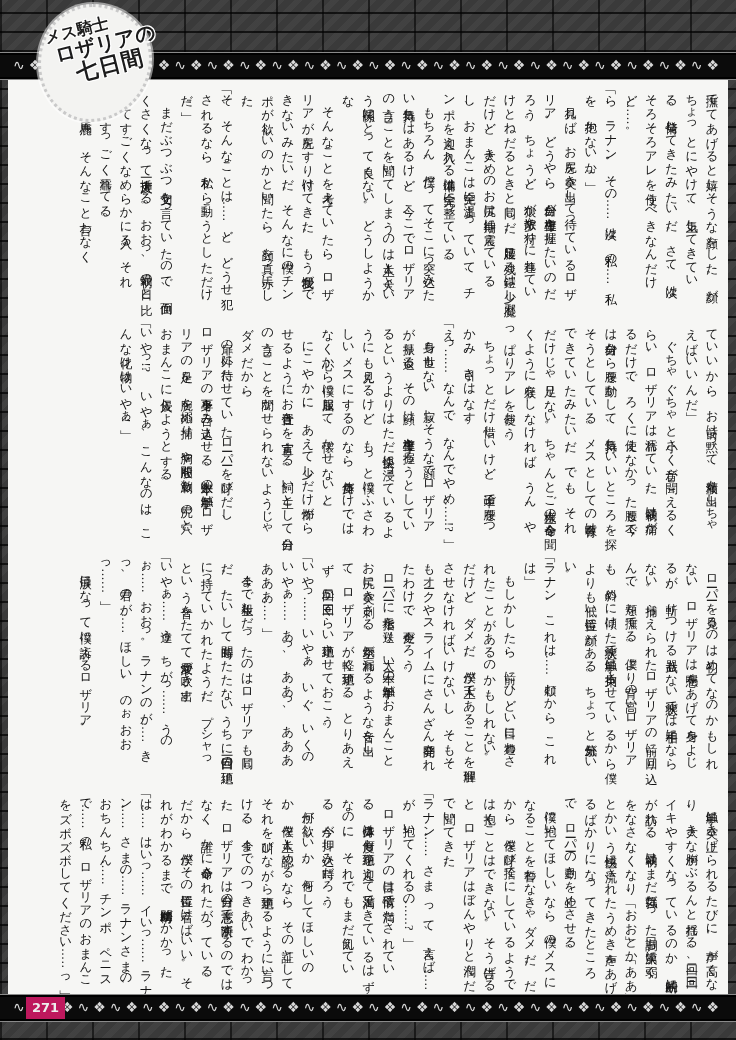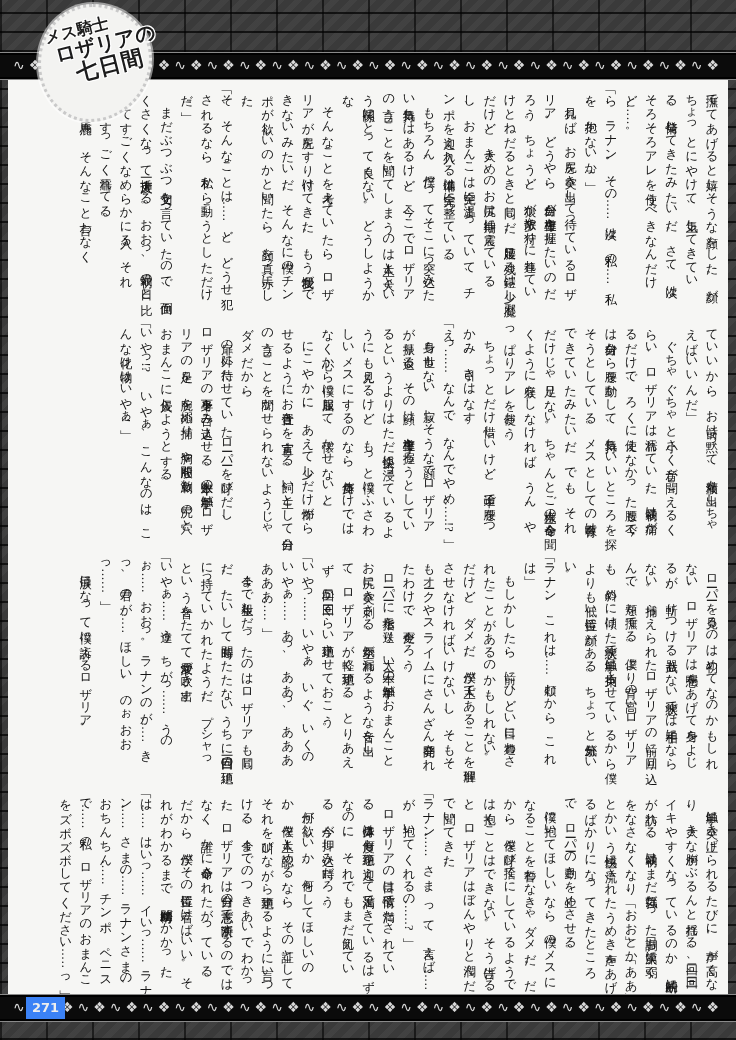--- a/index.html
+++ b/index.html
@@ -28,21 +28,21 @@
     font-family:"DejaVu Sans",sans-serif;font-size:14px;line-height:25px;
     letter-spacing:4px;text-align:center;z-index:3;
   }
   .orn::before{
     content:"∿❖∿❖∿❖∿❖∿❖∿❖∿❖∿❖∿❖∿❖∿❖∿❖∿❖∿❖∿❖∿❖∿❖∿❖∿❖∿❖∿❖∿❖";
   }
   .orn-top{top:52px;}
   .orn-bottom{bottom:18px;}
   .page-num{
     position:absolute;left:26px;bottom:21px;height:22px;z-index:4;
-    background:#3b82f6;color:#eee;padding:0 6px;
+    background:#be185d;color:#eee;padding:0 6px;
     font-family:"DejaVu Sans",sans-serif;font-size:13px;line-height:22px;font-weight:bold;
   }
   
   .logo{
     position:absolute;left:38px;top:4px;width:108px;height:112px;z-index:5;
     background:#f3f3f1;
     border:3px dotted #c9c9c9;
     border-radius:48% 52% 55% 45% / 50% 46% 54% 50%;
     box-shadow:0 0 0 2px rgba(255,255,255,.5);
   }

